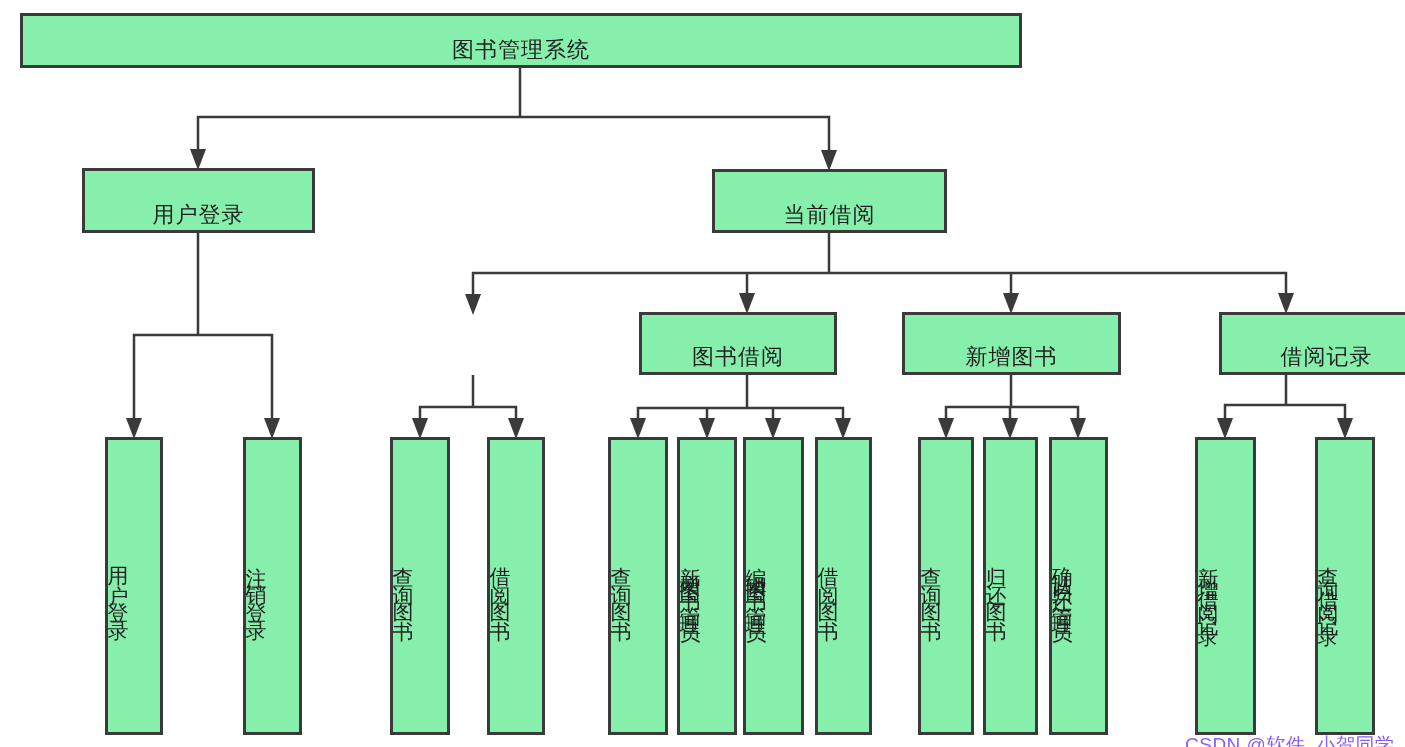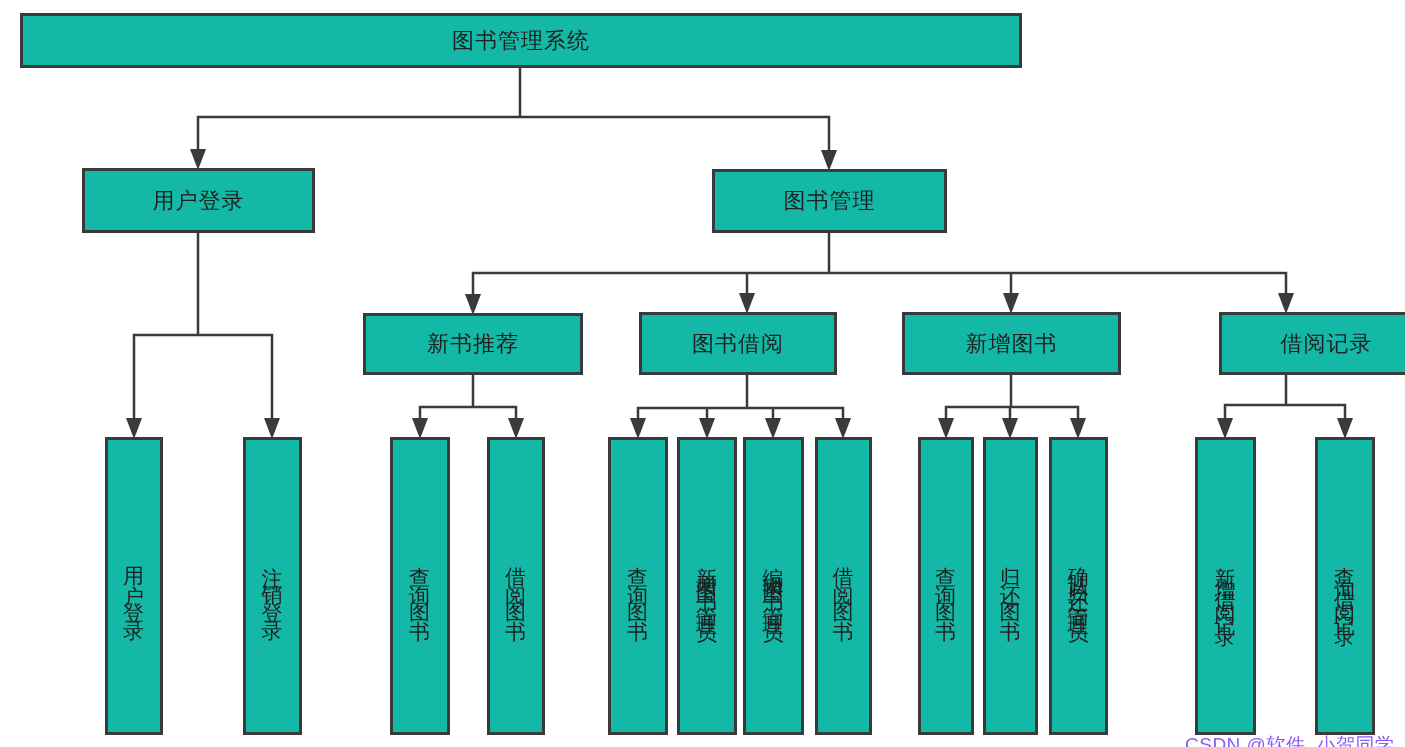--- a/index.html
+++ b/index.html
@@ -7,23 +7,23 @@
     position:relative;
     width:1405px;height:747px;
     background:#ffffff;
     font-family:"Liberation Sans",sans-serif;
     overflow:hidden;
   }
   .box{
     position:absolute;
     box-sizing:border-box;
     border:3px solid #3a3a3a;
-    background:#14b8a6;
+    background:#86efac;
     display:flex;
-    align-items:center;
+    align-items:flex-end;
     justify-content:center;
     color:#1f1f1f;
   }
   .hnode{font-size:22px;letter-spacing:1px;white-space:nowrap;}
   .leaf{
     top:437px;height:298px;
     writing-mode:vertical-rl;
     text-orientation:mixed;
     font-size:21px;
     line-height:1;
@@ -73,26 +73,23 @@
 <div id="canvas">
 
   <div class="box hnode" id="n-root">
     <span>图书管理系统</span>
   </div>
 
   <div class="box hnode" id="n-user">
     <span>用户登录</span>
   </div>
   <div class="box hnode" id="n-mgmt">
-    <span>图书管理</span>
+    <span>当前借阅</span>
   </div>
 
-  <div class="box hnode" id="n-newbook">
-    <span>新书推荐</span>
-  </div>
   <div class="box hnode" id="n-borrow">
     <span>图书借阅</span>
   </div>
   <div class="box hnode" id="n-current">
     <span>新增图书</span>
   </div>
   <div class="box hnode" id="n-record">
     <span>借阅记录</span>
   </div>
 

